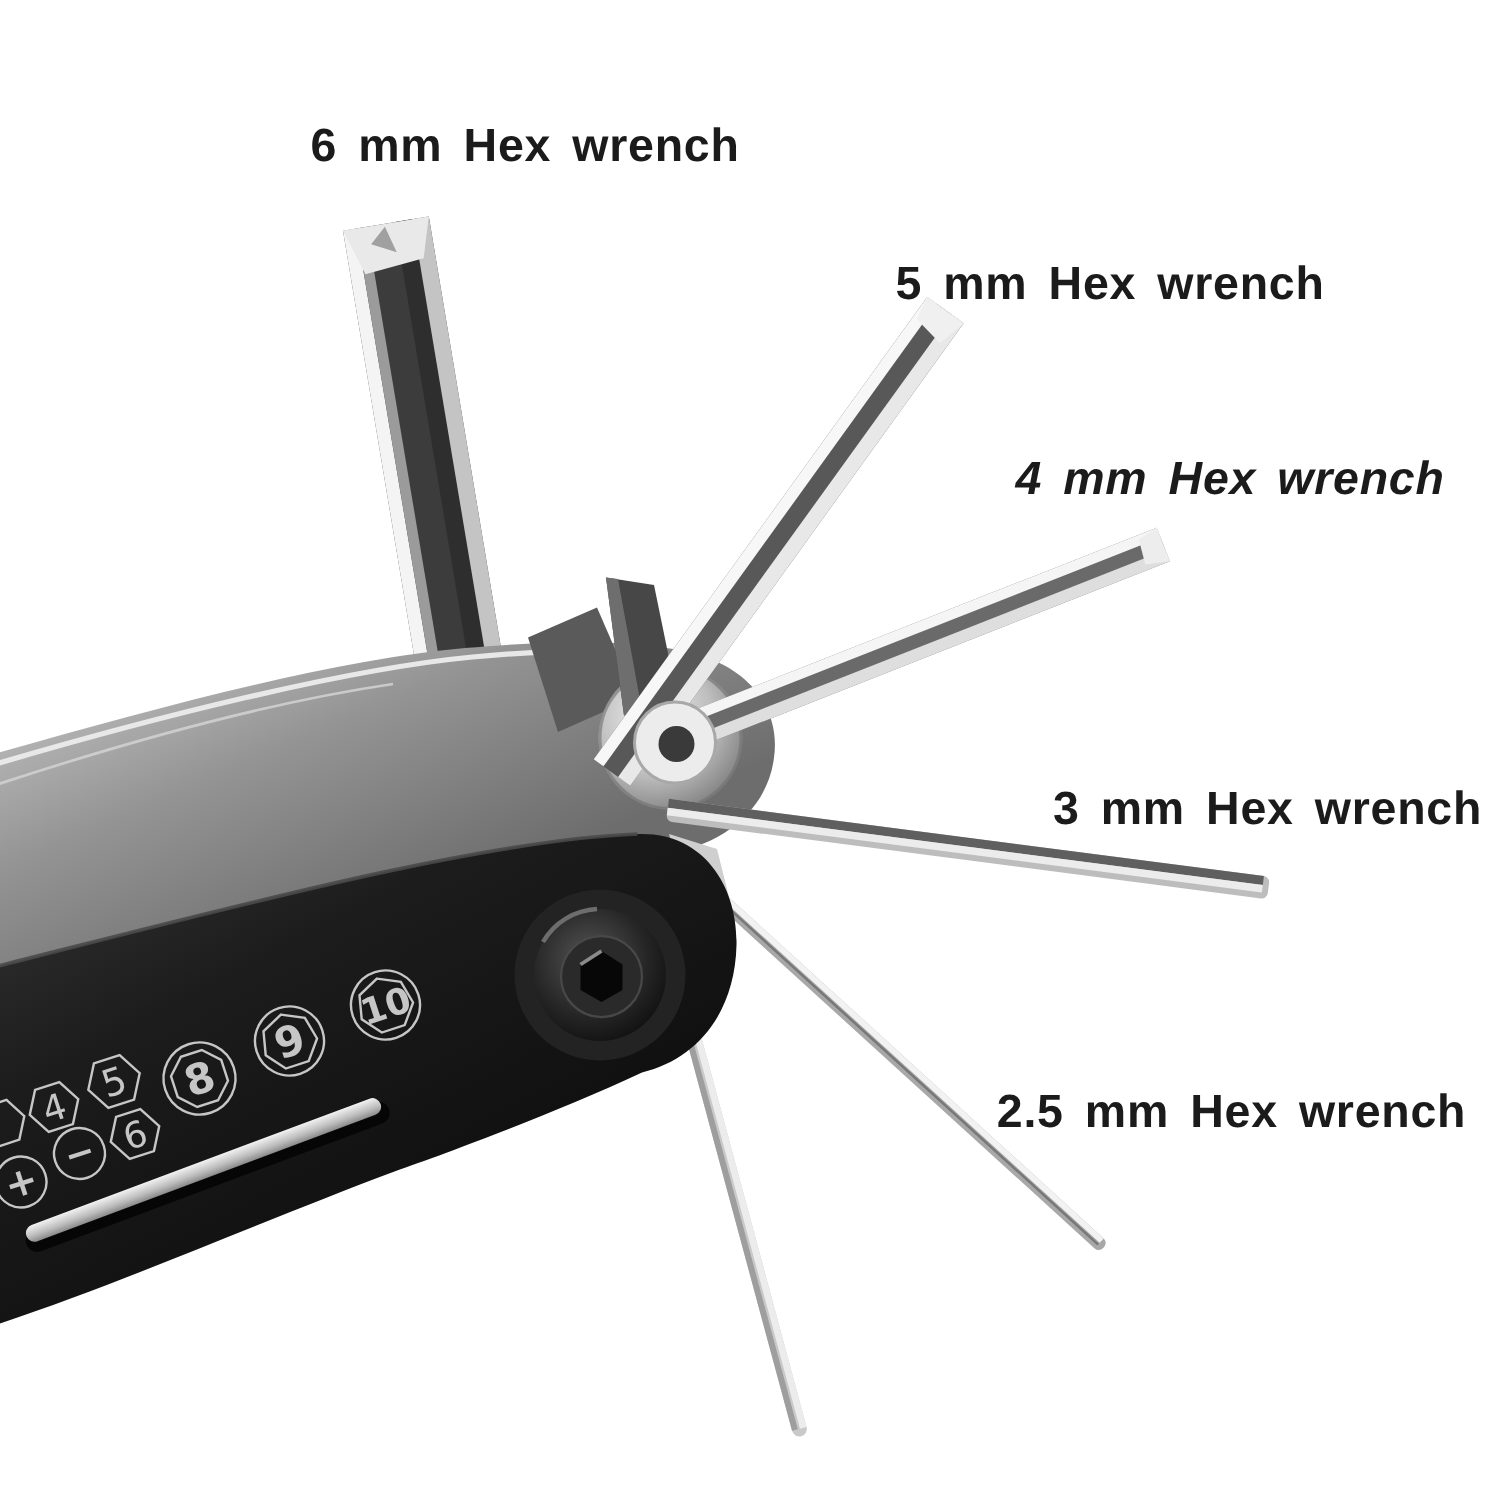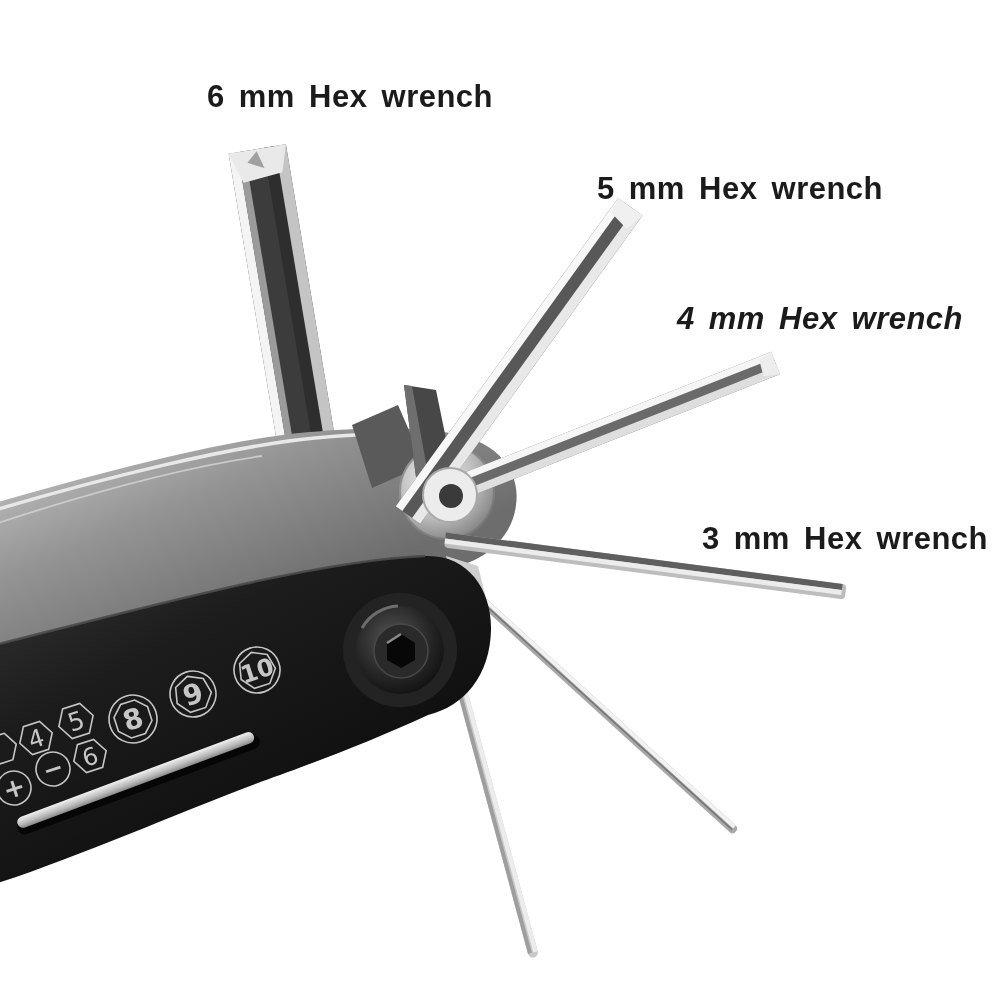--- a/index.html
+++ b/index.html
@@ -191,13 +191,14 @@
     <g transform="translate(135,781) rotate(-20.5)">
       <rect x="-127" y="-3" width="258" height="15" rx="7.5" fill="#060606"></rect>
       <rect x="-125" y="-6.5" width="252" height="11.5" rx="5.7" fill="url(#gSlot)"></rect>
     </g>
   </svg>
 
   <div class="callout" style="left:350px; top:97px;">6 mm Hex wrench</div>
   <div class="callout" style="left:740px; top:161px;margin-top:28px;">5 mm Hex wrench</div>
   <div class="callout" style="left:820px; top:319px;font-style:italic;">4 mm Hex wrench</div>
   <div class="callout" style="left:845px; top:539px;text-align:center;">3 mm Hex wrench</div>
+  <div class="callout" style="left:821px; top:741px;">2.5 mm Hex wrench</div>
 </div>
 
 </body></html>

